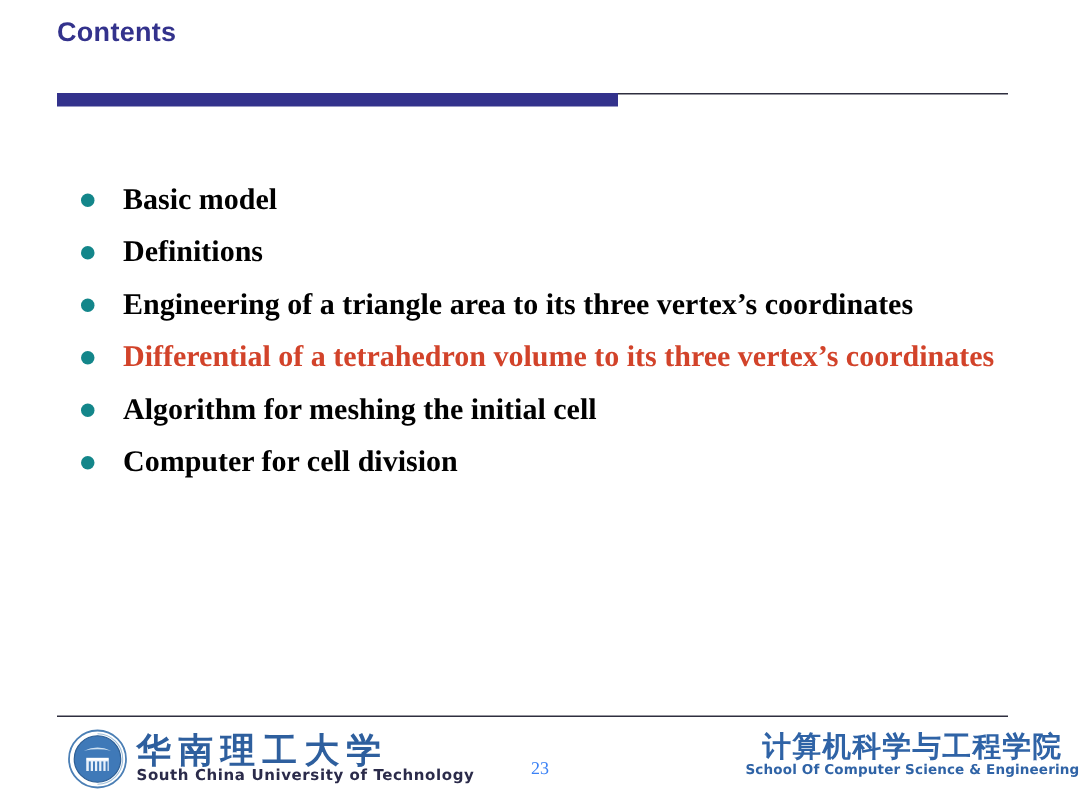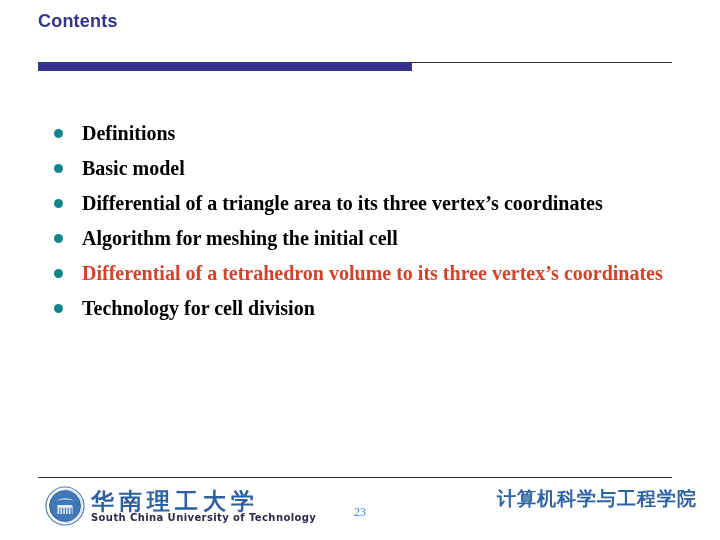--- a/index.html
+++ b/index.html
@@ -186,46 +186,46 @@
 
   <div class="slide-title">Contents</div>
 
   <div class="title-rule-thin"></div>
   <div class="title-rule-thick"></div>
 
   <div class="bullet-list">
 
     <div class="bullet-item">
       <span class="dot"></span>
+      <span class="txt">Basic model</span>
+    </div>
+
+    <div class="bullet-item">
+      <span class="dot"></span>
       <span class="txt">Definitions</span>
     </div>
 
     <div class="bullet-item">
       <span class="dot"></span>
-      <span class="txt">Basic model</span>
-    </div>
-
-    <div class="bullet-item">
-      <span class="dot"></span>
-      <span class="txt">Differential of a triangle area to its three vertex’s coordinates</span>
+      <span class="txt">Engineering of a triangle area to its three vertex’s coordinates</span>
+    </div>
+
+    <div class="bullet-item highlight">
+      <span class="dot"></span>
+      <span class="txt">Differential of a tetrahedron volume to its three vertex’s coordinates</span>
     </div>
 
     <div class="bullet-item">
       <span class="dot"></span>
       <span class="txt">Algorithm for meshing the initial cell</span>
     </div>
 
-    <div class="bullet-item highlight">
-      <span class="dot"></span>
-      <span class="txt">Differential of a tetrahedron volume to its three vertex’s coordinates</span>
-    </div>
-
-    <div class="bullet-item">
-      <span class="dot"></span>
-      <span class="txt">Technology for cell division</span>
+    <div class="bullet-item">
+      <span class="dot"></span>
+      <span class="txt">Computer for cell division</span>
     </div>
 
   </div>
 
   <div class="footer-rule"></div>
 
   <div class="footer">
 
     <div class="logo-left">
       <svg class="seal" viewBox="0 0 40 40">
@@ -247,17 +247,18 @@
       <div class="logo-left-text">
         <div class="scut-cn">华南理工大学</div>
         <div class="scut-en">South China University of Technology</div>
       </div>
     </div>
 
     <div class="page-number">23</div>
 
     <div class="logo-right">
       <div class="scse-cn">计算机科学与工程学院</div>
+      <div class="scse-en">School Of Computer Science &amp; Engineering</div>
     </div>
 
   </div>
 
 </div>
 
 </body></html>

